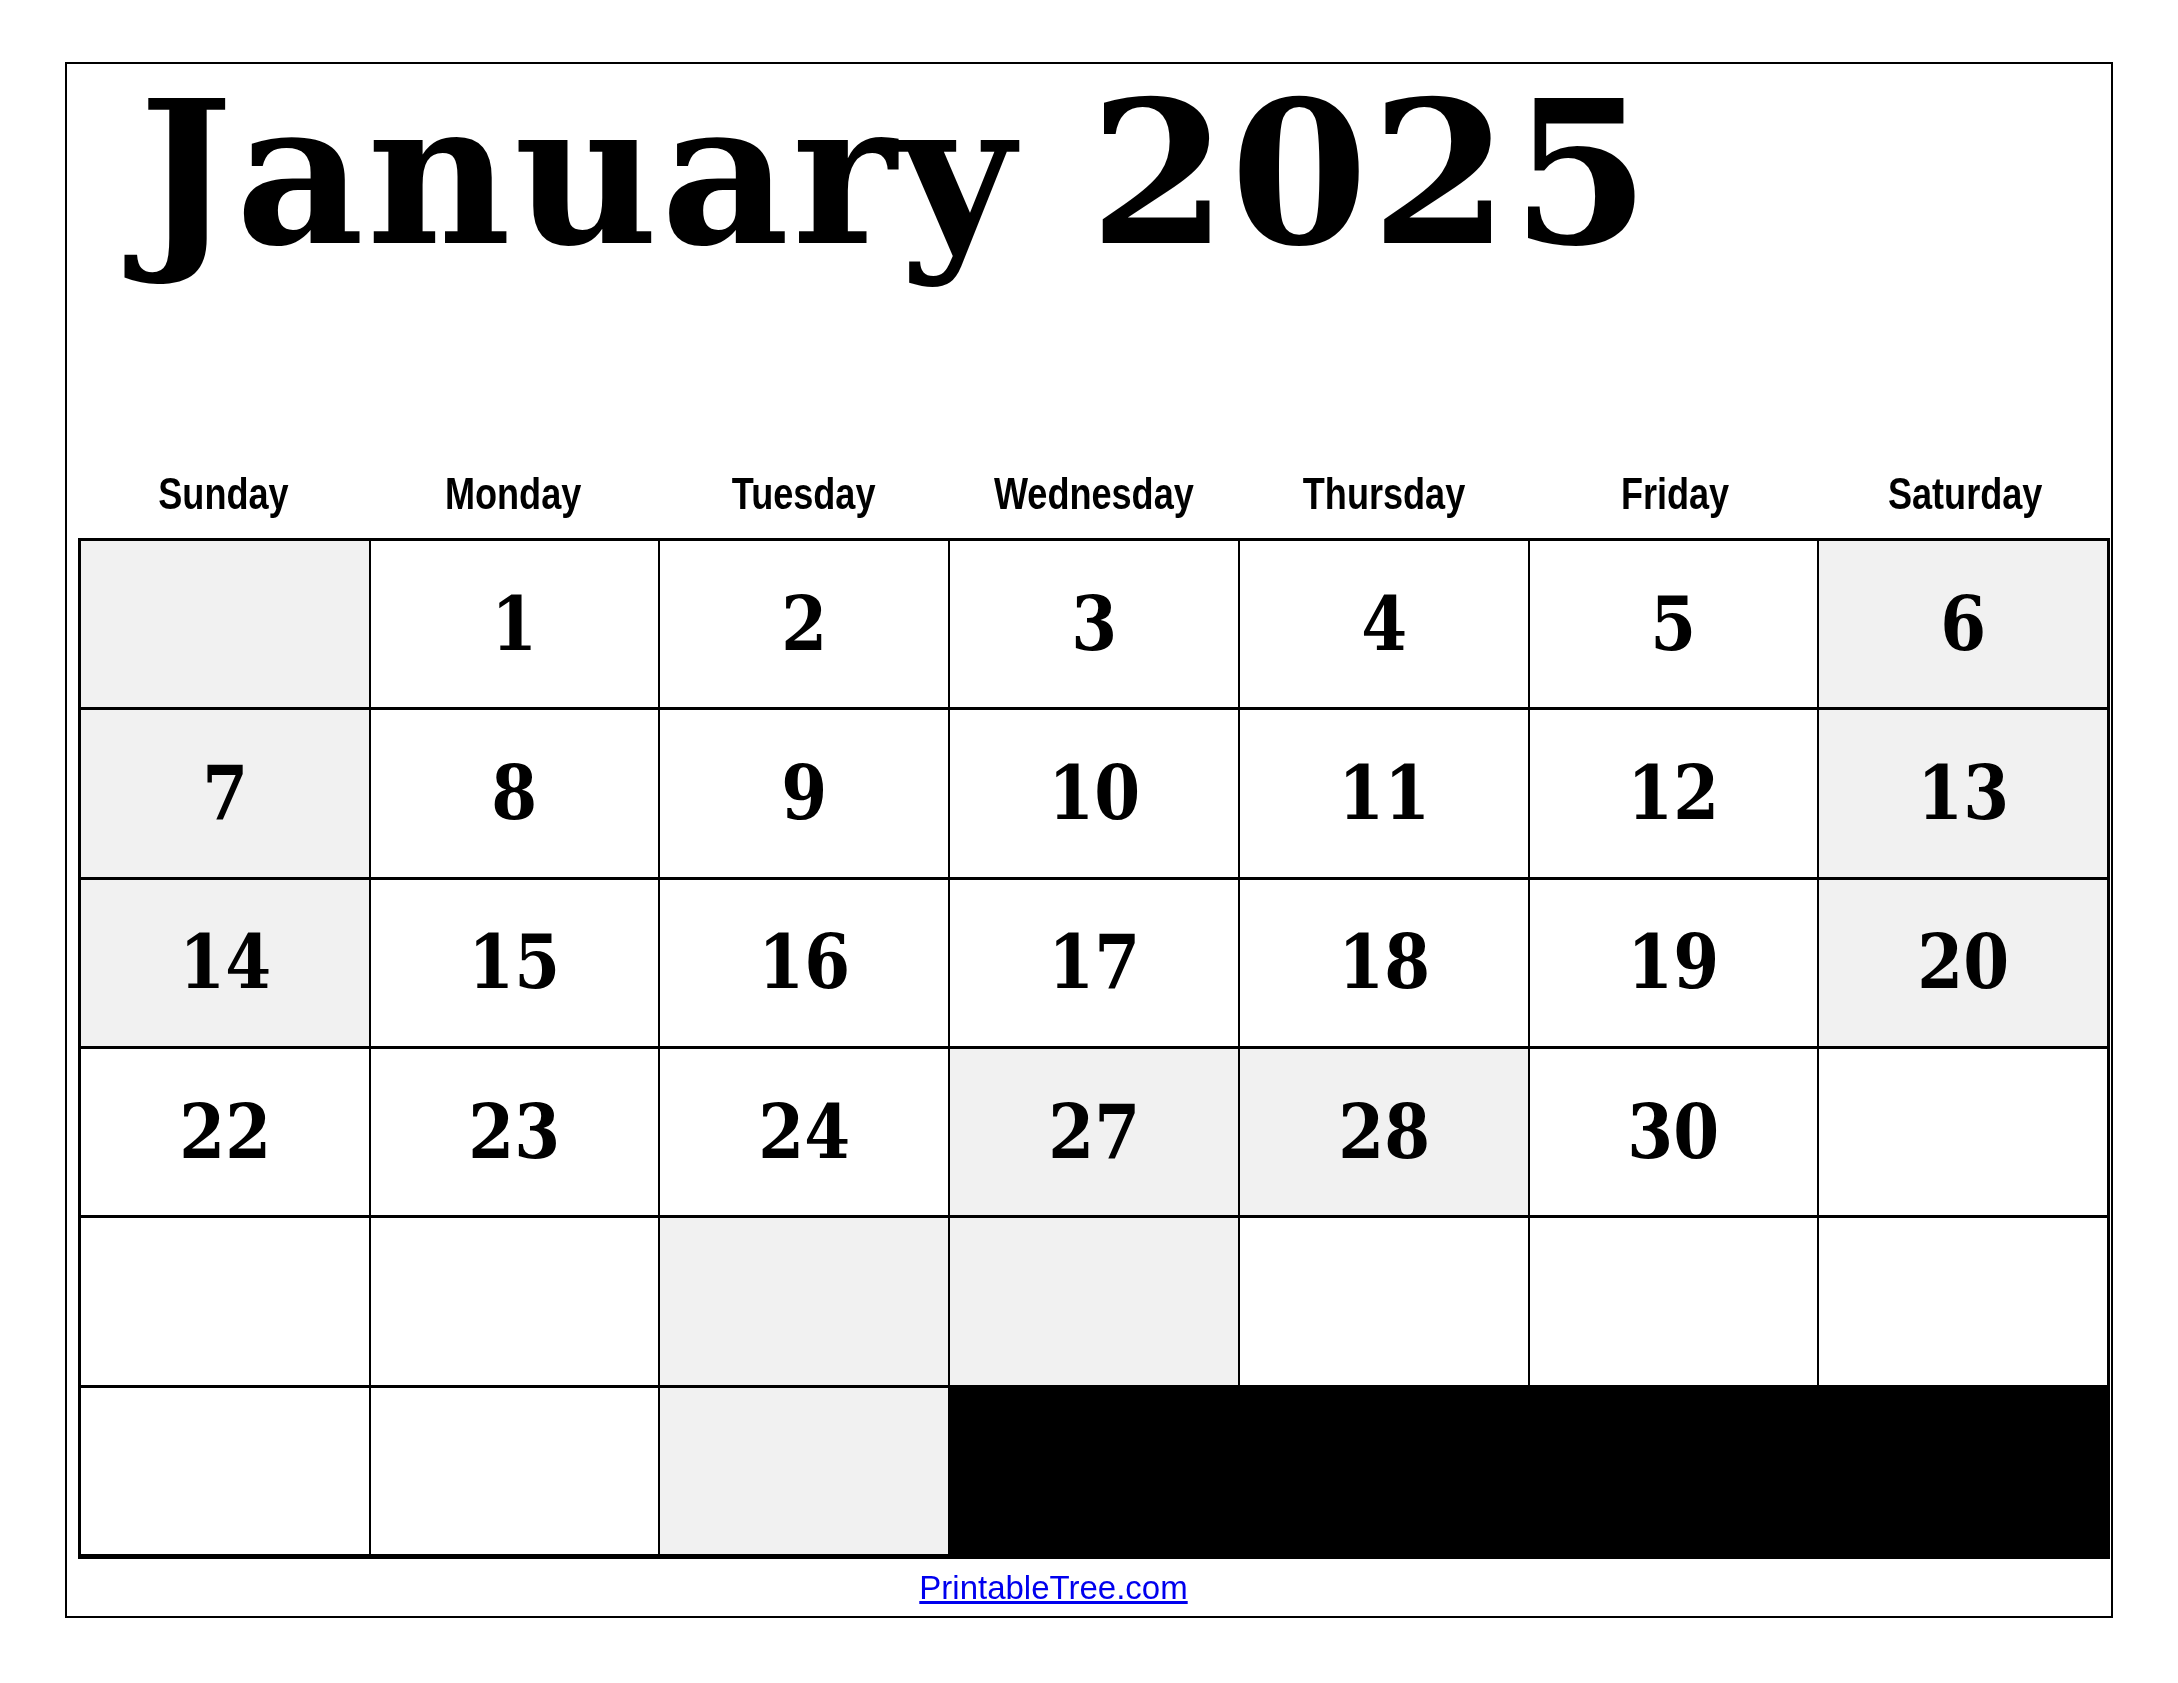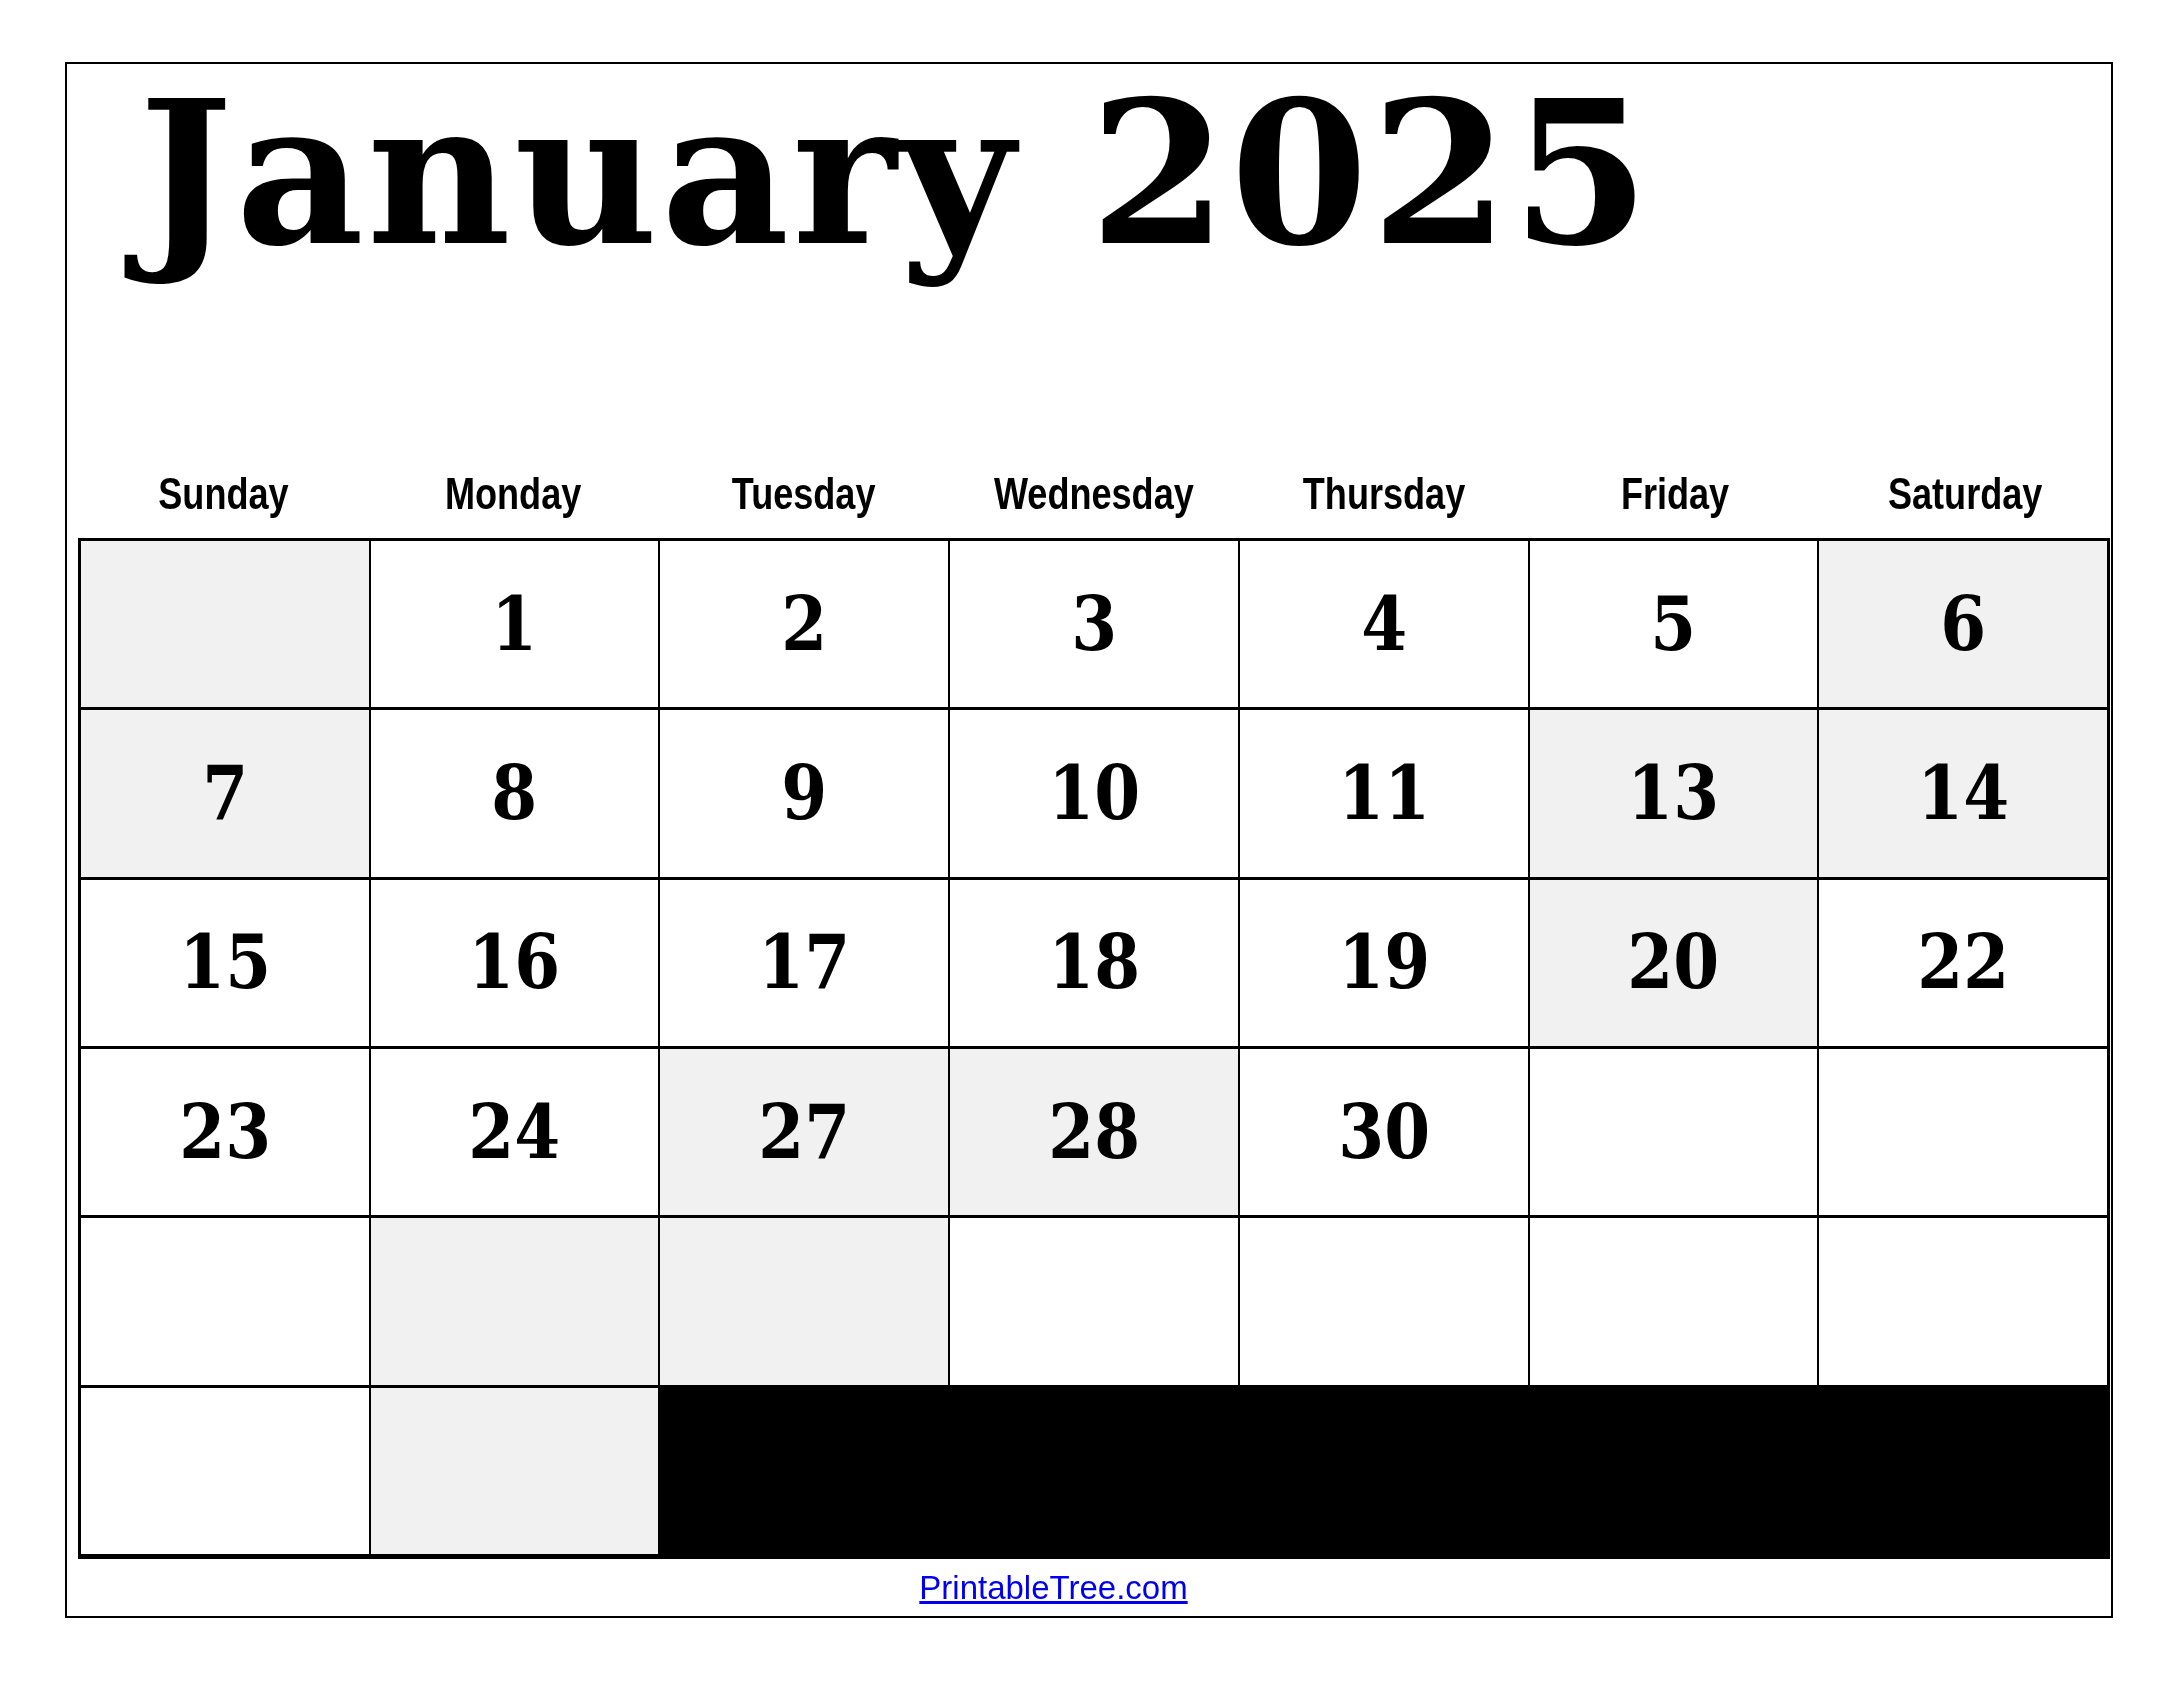--- a/index.html
+++ b/index.html
@@ -102,20 +102,23 @@
     </div>
     <div class="day-cell">
       <span class="day-num">9</span>
     </div>
     <div class="day-cell">
       <span class="day-num">10</span>
     </div>
     <div class="day-cell">
       <span class="day-num">11</span>
     </div>
+    <div class="day-cell">
+      <span class="day-num">12</span>
+    </div>
     <div class="day-cell weekend">
       <span class="day-num">13</span>
     </div>
     <div class="day-cell weekend">
       <span class="day-num">14</span>
     </div>
     <div class="day-cell">
       <span class="day-num">15</span>
     </div>
     <div class="day-cell">

